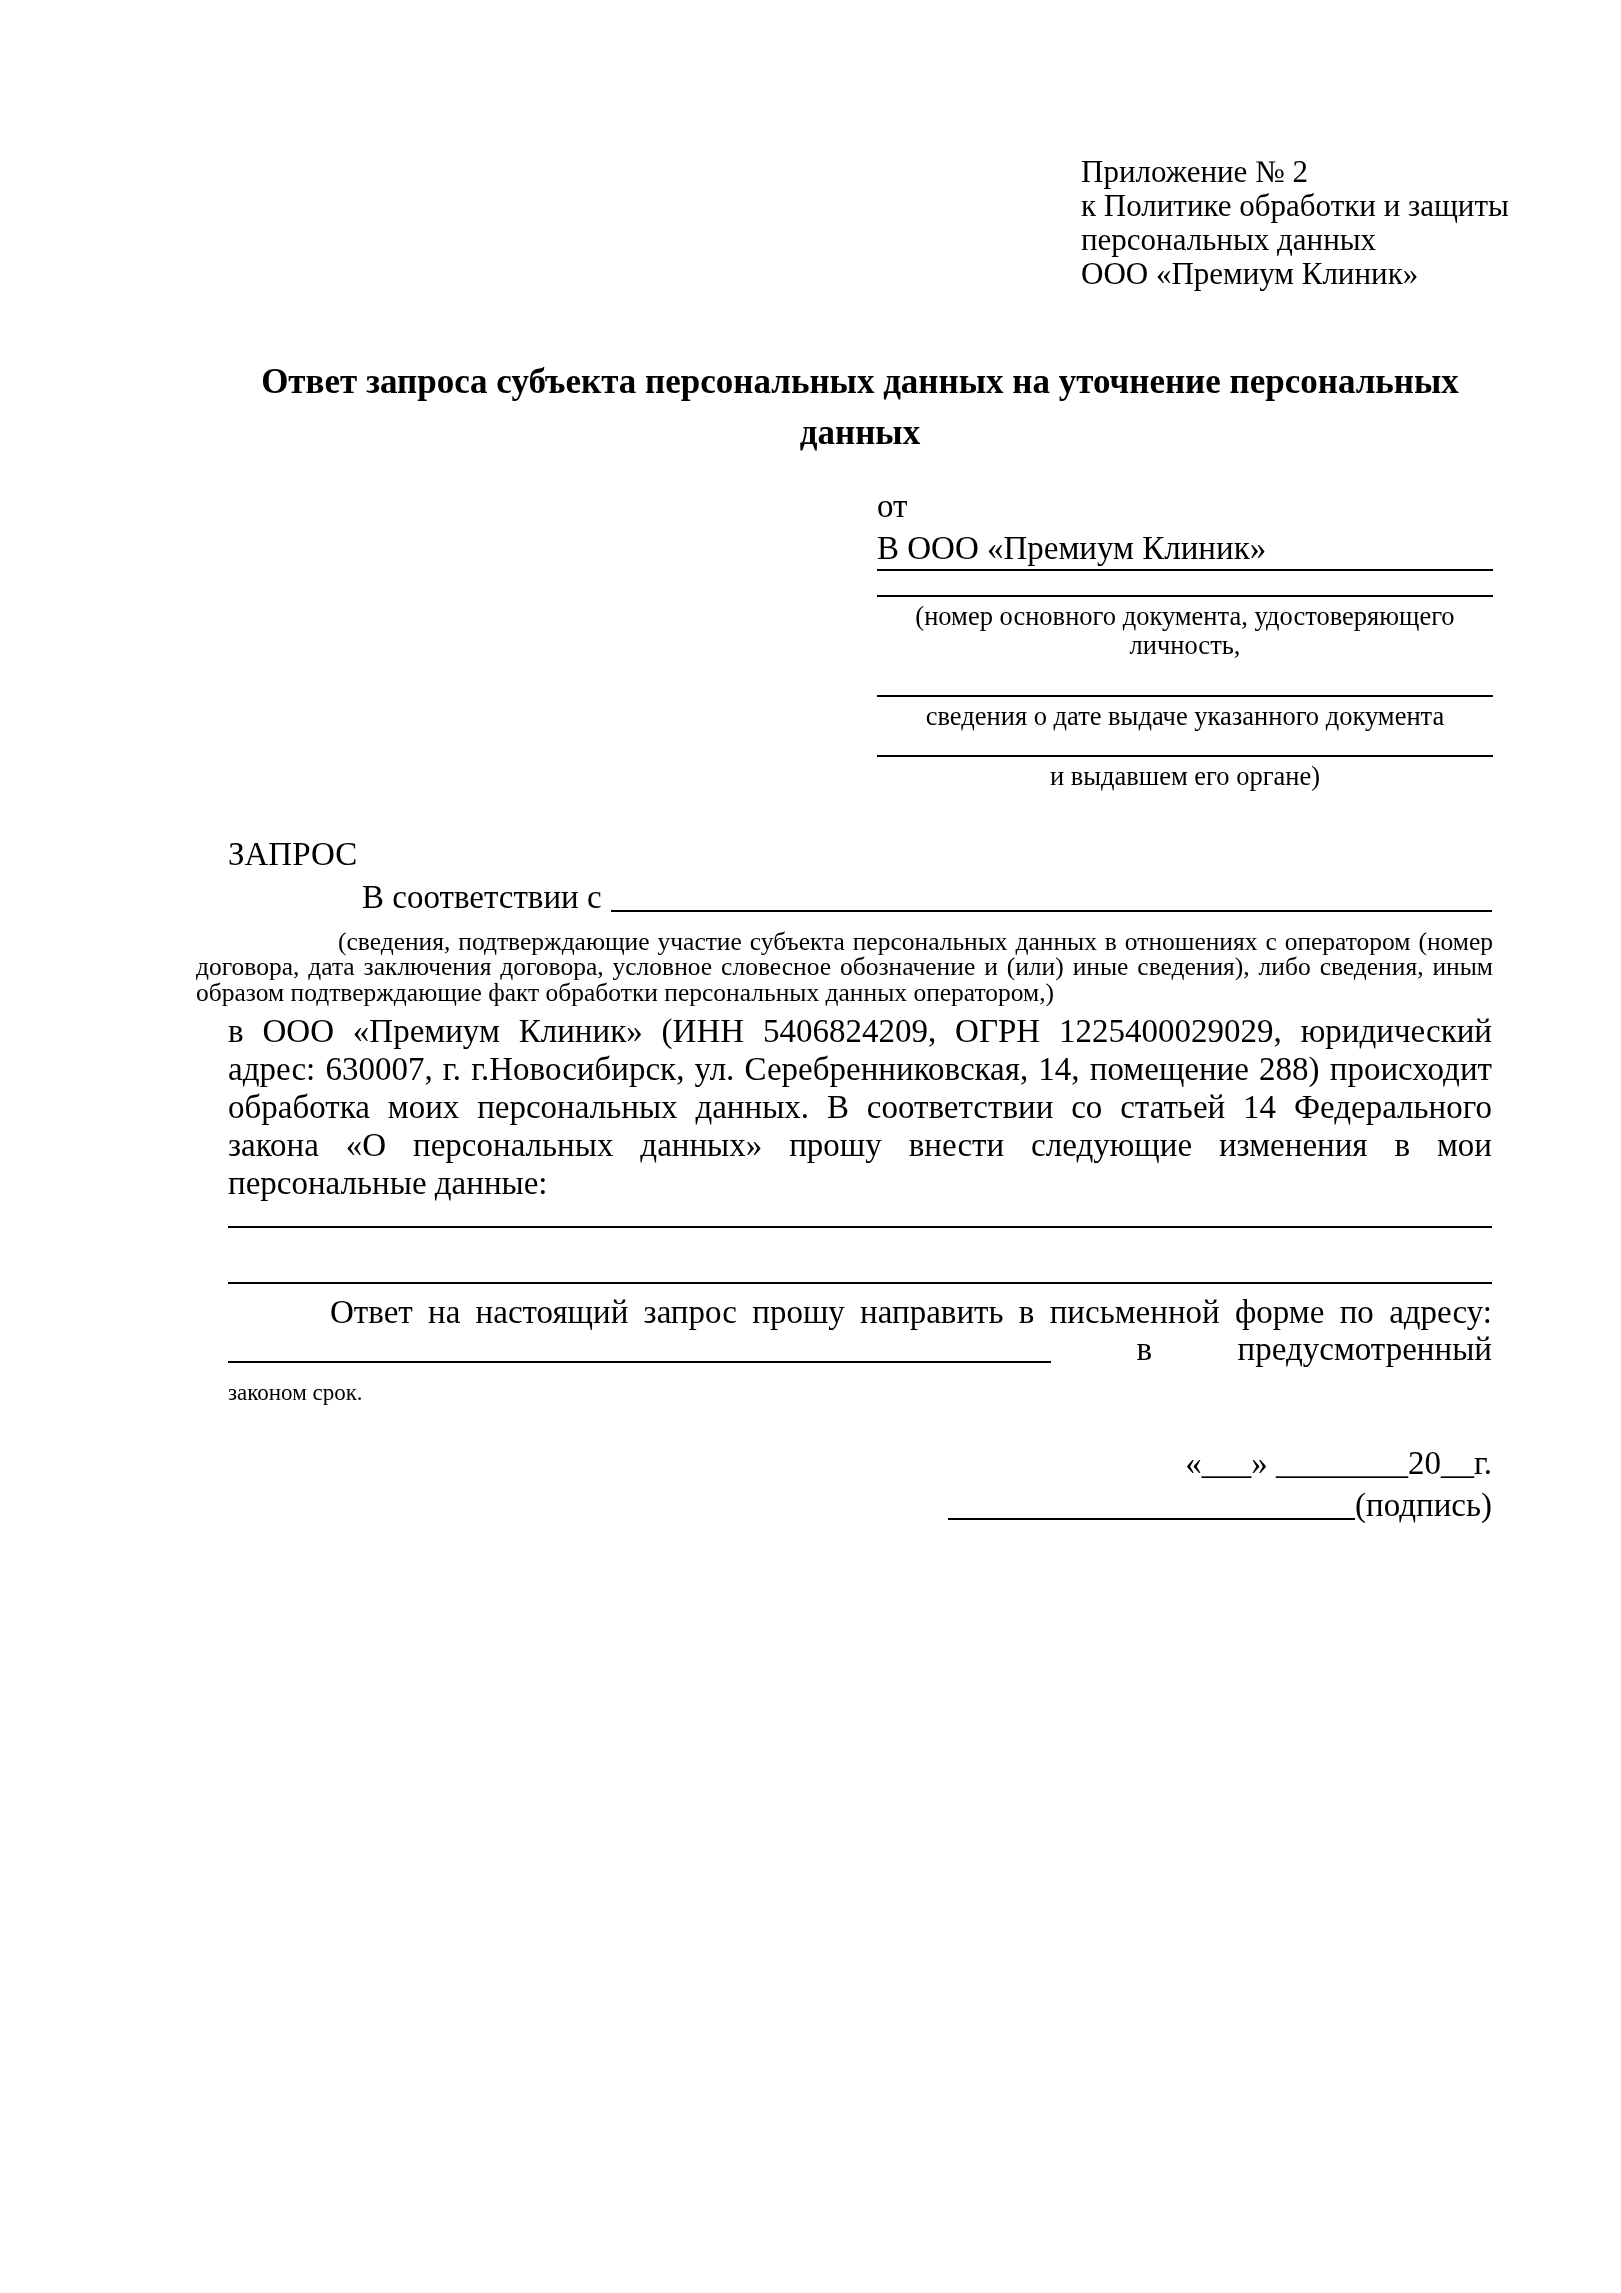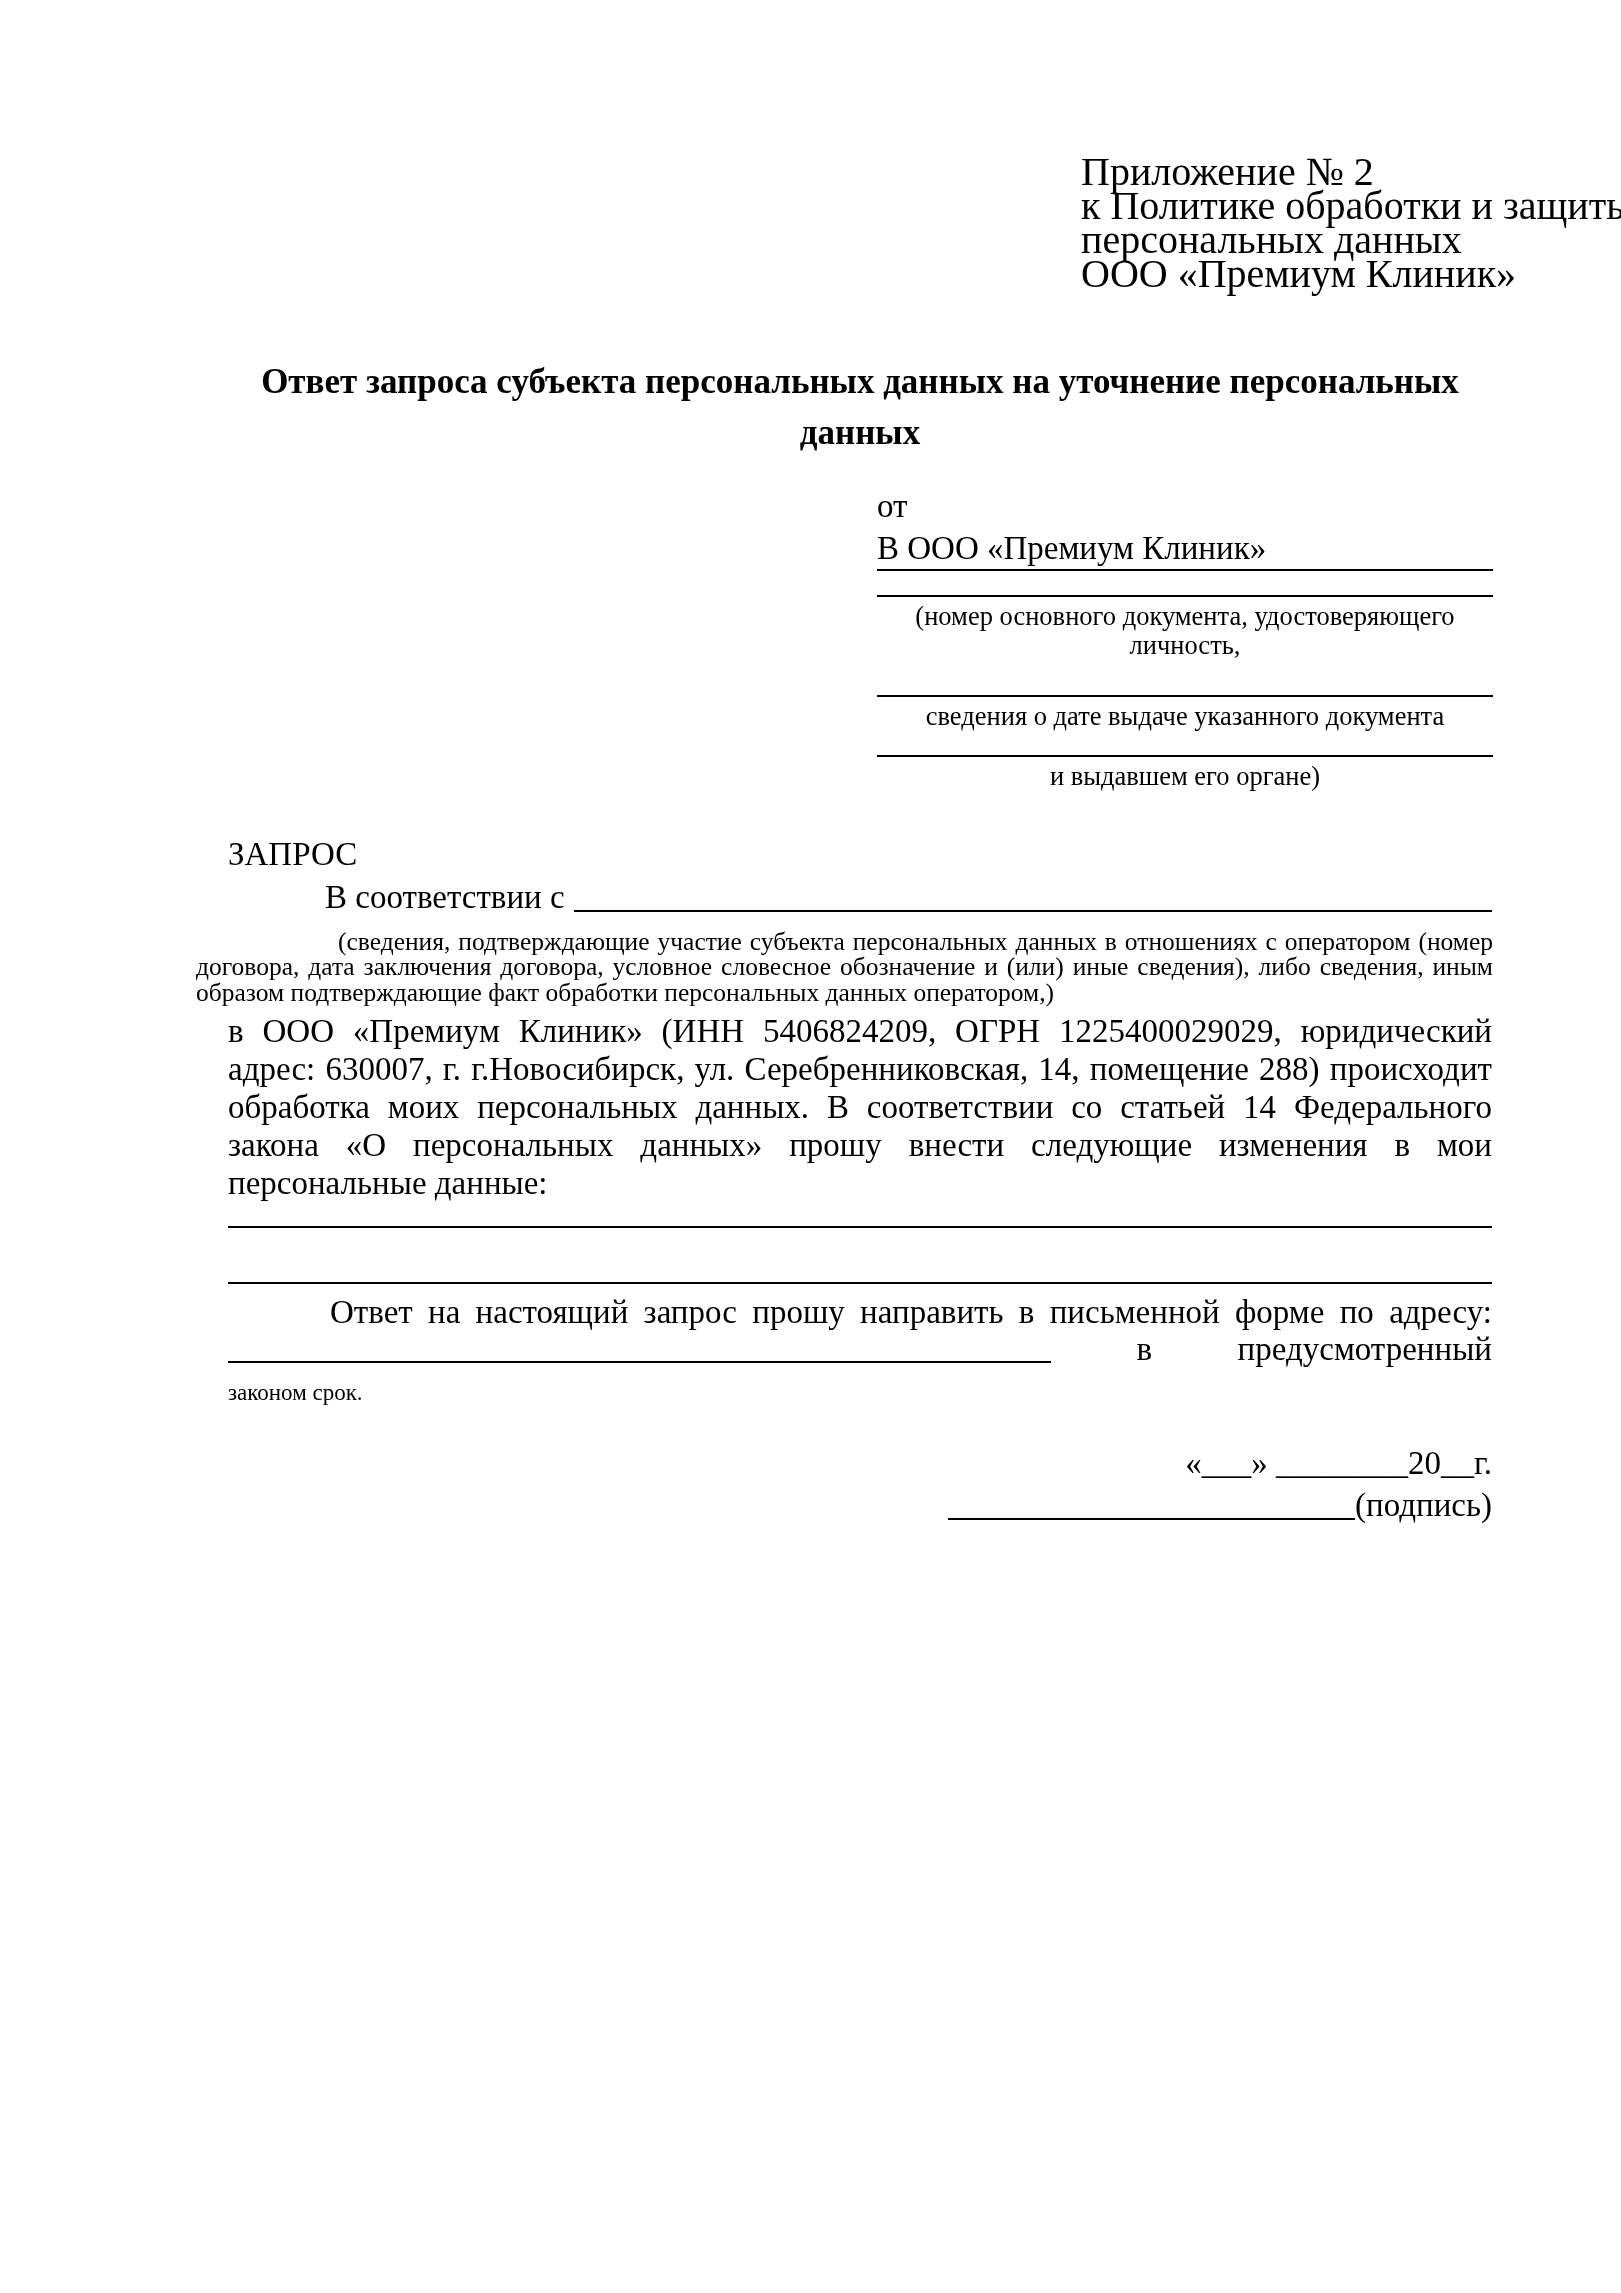--- a/index.html
+++ b/index.html
@@ -21,21 +21,21 @@
     position: absolute;
     left: 228px;
     top: 0;
     width: 1264px;
   }
 
   
   .appendix {
     margin-top: 155px;
     margin-left: 853px;
-    font-size: 40px;
+    font-size: 31px;
     line-height: 34px;
     white-space: nowrap;
   }
 
   
   .title {
     margin: 65px 0 0 0;
     text-align: center;
     font-size: 35px;
     line-height: 51px;
@@ -75,21 +75,21 @@
   }
 
   
   .according {
     display: flex;
     margin-top: 3.9px;
     padding-left: 97px;
     font-size: 33px;
     line-height: 39px;
   }
-  .according .acc-text { white-space: nowrap; }
+  .according .acc-text { white-space: nowrap; margin-left: 37px; }
   .according .acc-line {
     flex: 1 1 auto;
     border-bottom: 2.9px solid #000;
     margin-bottom: 4.9px;
     margin-left: 9.8px;
   }
 
   
   .footnote {
     margin: 12px 0 0 -32px;

